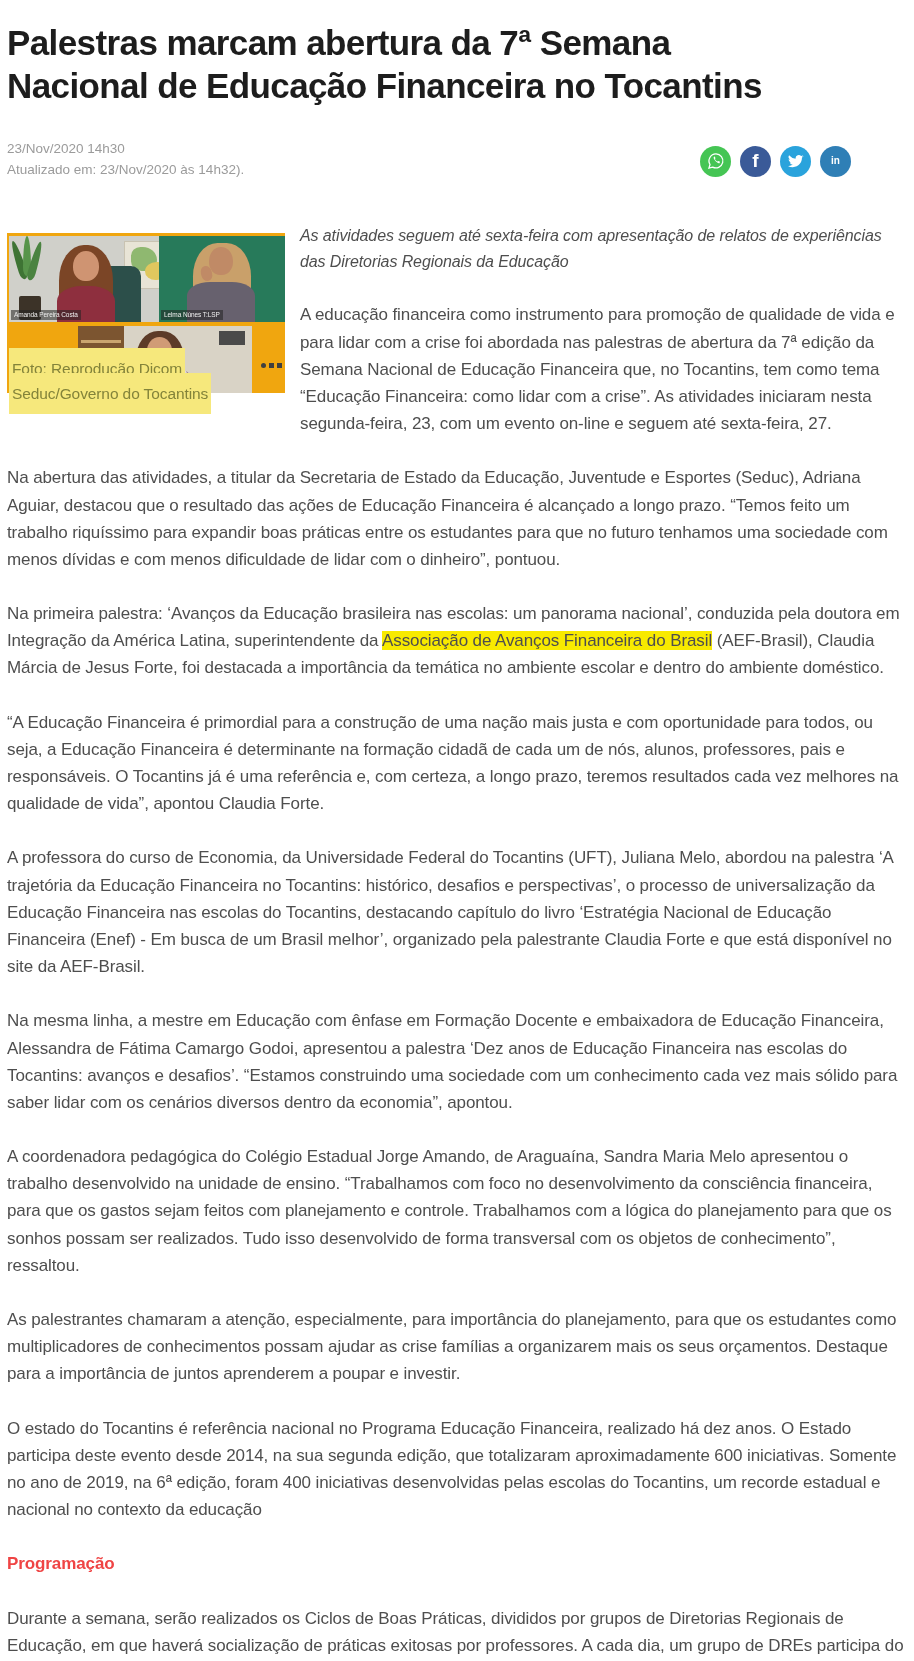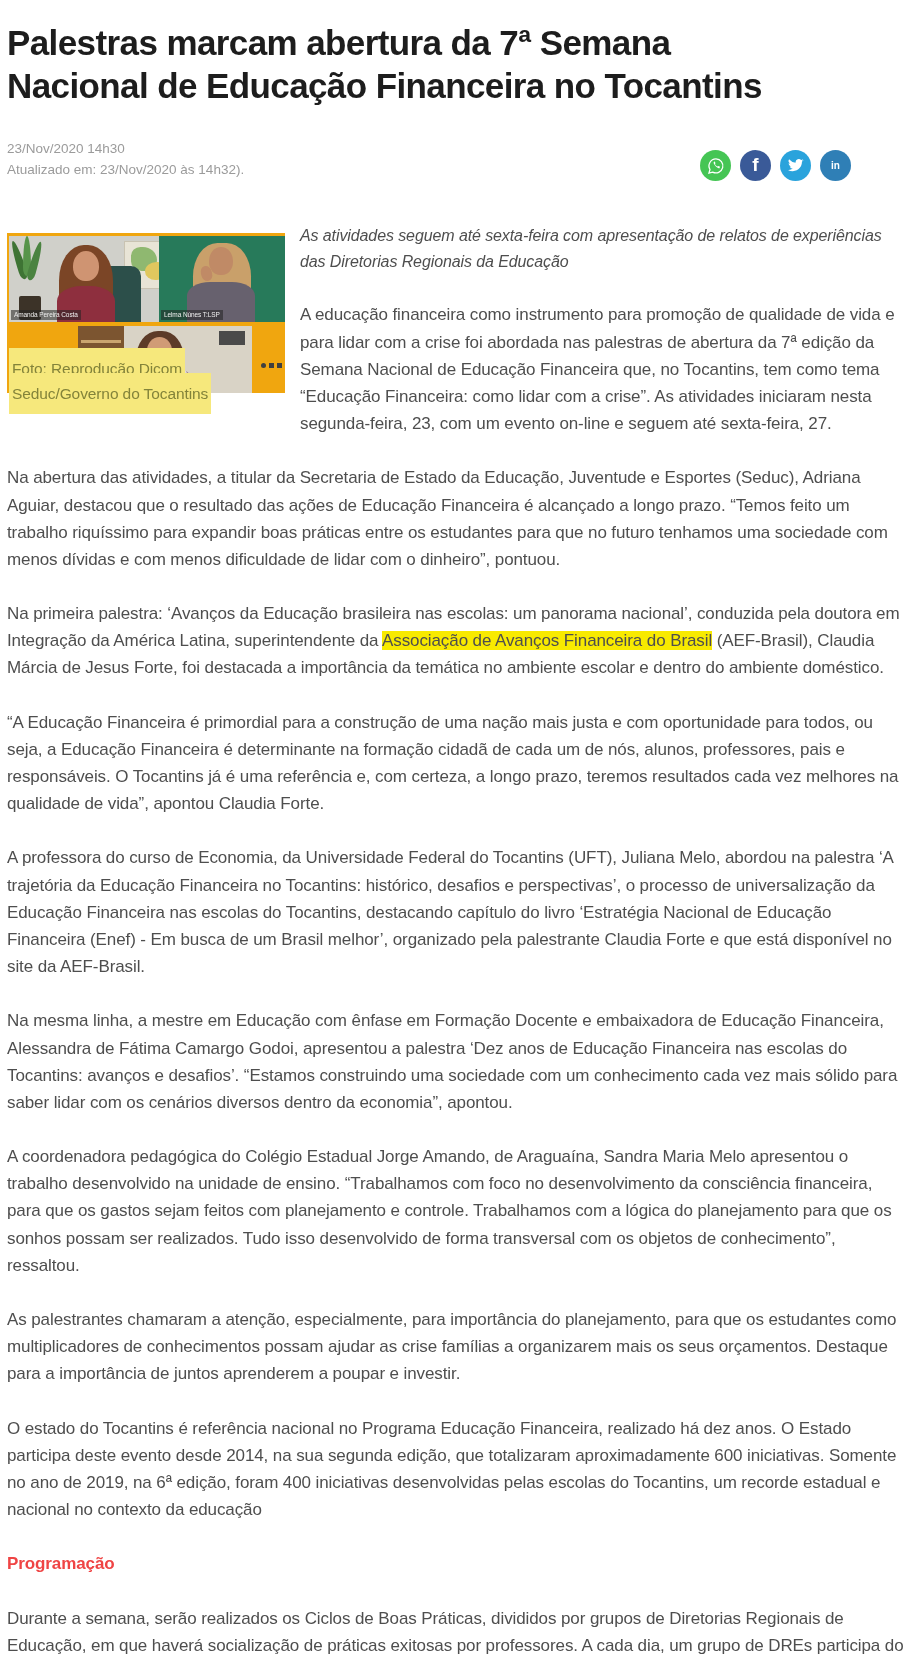--- a/index.html
+++ b/index.html
@@ -2,21 +2,21 @@
 <html lang="pt"><head>
 <meta charset="utf-8">
 <style>
   html,body{margin:0;padding:0;background:#ffffff;}
   body{font-family:"Liberation Sans", sans-serif;color:#4e4e4e;}
   .page{width:914px;box-sizing:border-box;padding:14px 8px 24px 7px;background:#fff;}
 
   h1{margin:8px 0 0;max-width:800px;font-size:35px;line-height:1.22;color:#1d1d1d;
      font-weight:bold;letter-spacing:-0.6px;}
 
-  .meta-row{display:flex;justify-content:space-between;align-items:flex-end;margin-top:32px;}
+  .meta-row{display:flex;justify-content:space-between;align-items:center;margin-top:32px;}
   .dates{color:#9b9b9b;font-size:13.5px;line-height:1.55;}
   .share{display:flex;gap:9px;margin-right:55px;margin-top:2px;}
   .share .btn{width:31px;height:31px;border-radius:50%;display:flex;align-items:center;
       justify-content:center;color:#fff;text-decoration:none;cursor:pointer;flex:0 0 auto;}
   .share svg{display:block;}
   .fb-glyph{font-size:19px;font-weight:bold;line-height:1;transform:translateY(-1px);}
   .in-glyph{font-size:10px;font-weight:bold;line-height:1;letter-spacing:0;}
 
   article{margin-top:42px;font-size:17px;line-height:1.6;letter-spacing:-0.1px;color:#4e4e4e;}
   article p{margin:27px 0;}

